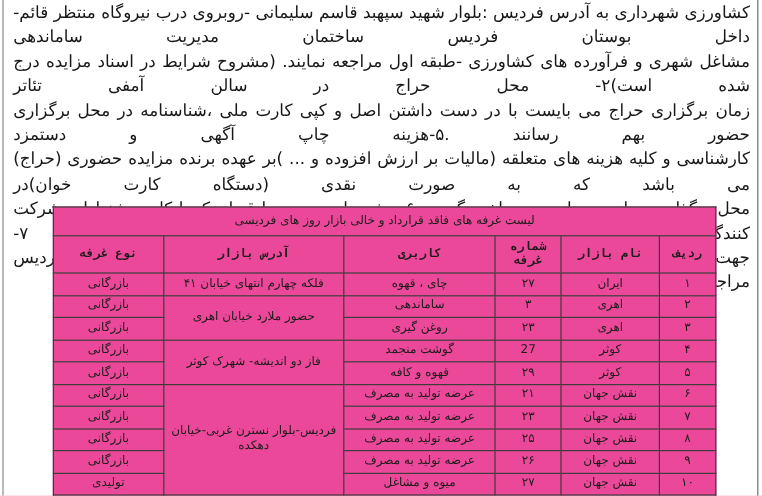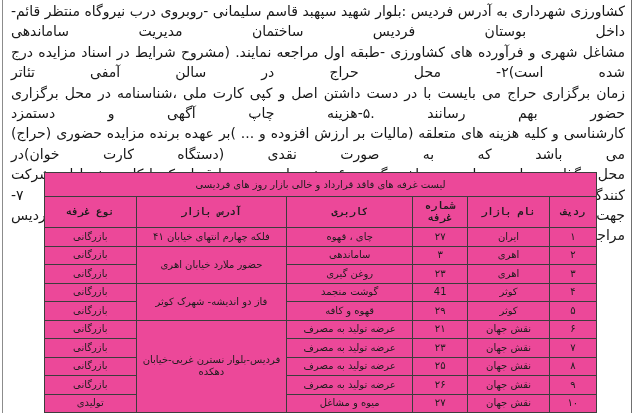--- a/index.html
+++ b/index.html
@@ -113,21 +113,21 @@
       <tr>
         <td>۳</td>
         <td>اهری</td>
         <td>۲۳</td>
         <td>روغن گیری</td>
         <td>بازرگانی</td>
       </tr>
       <tr>
         <td>۴</td>
         <td>کوثر</td>
-        <td>41</td>
+        <td>27</td>
         <td>گوشت منجمد</td>
         <td rowspan="2">فاز دو اندیشه- شهرک کوثر</td>
         <td>بازرگانی</td>
       </tr>
       <tr>
         <td>۵</td>
         <td>کوثر</td>
         <td>۲۹</td>
         <td>قهوه و کافه</td>
         <td>بازرگانی</td>

